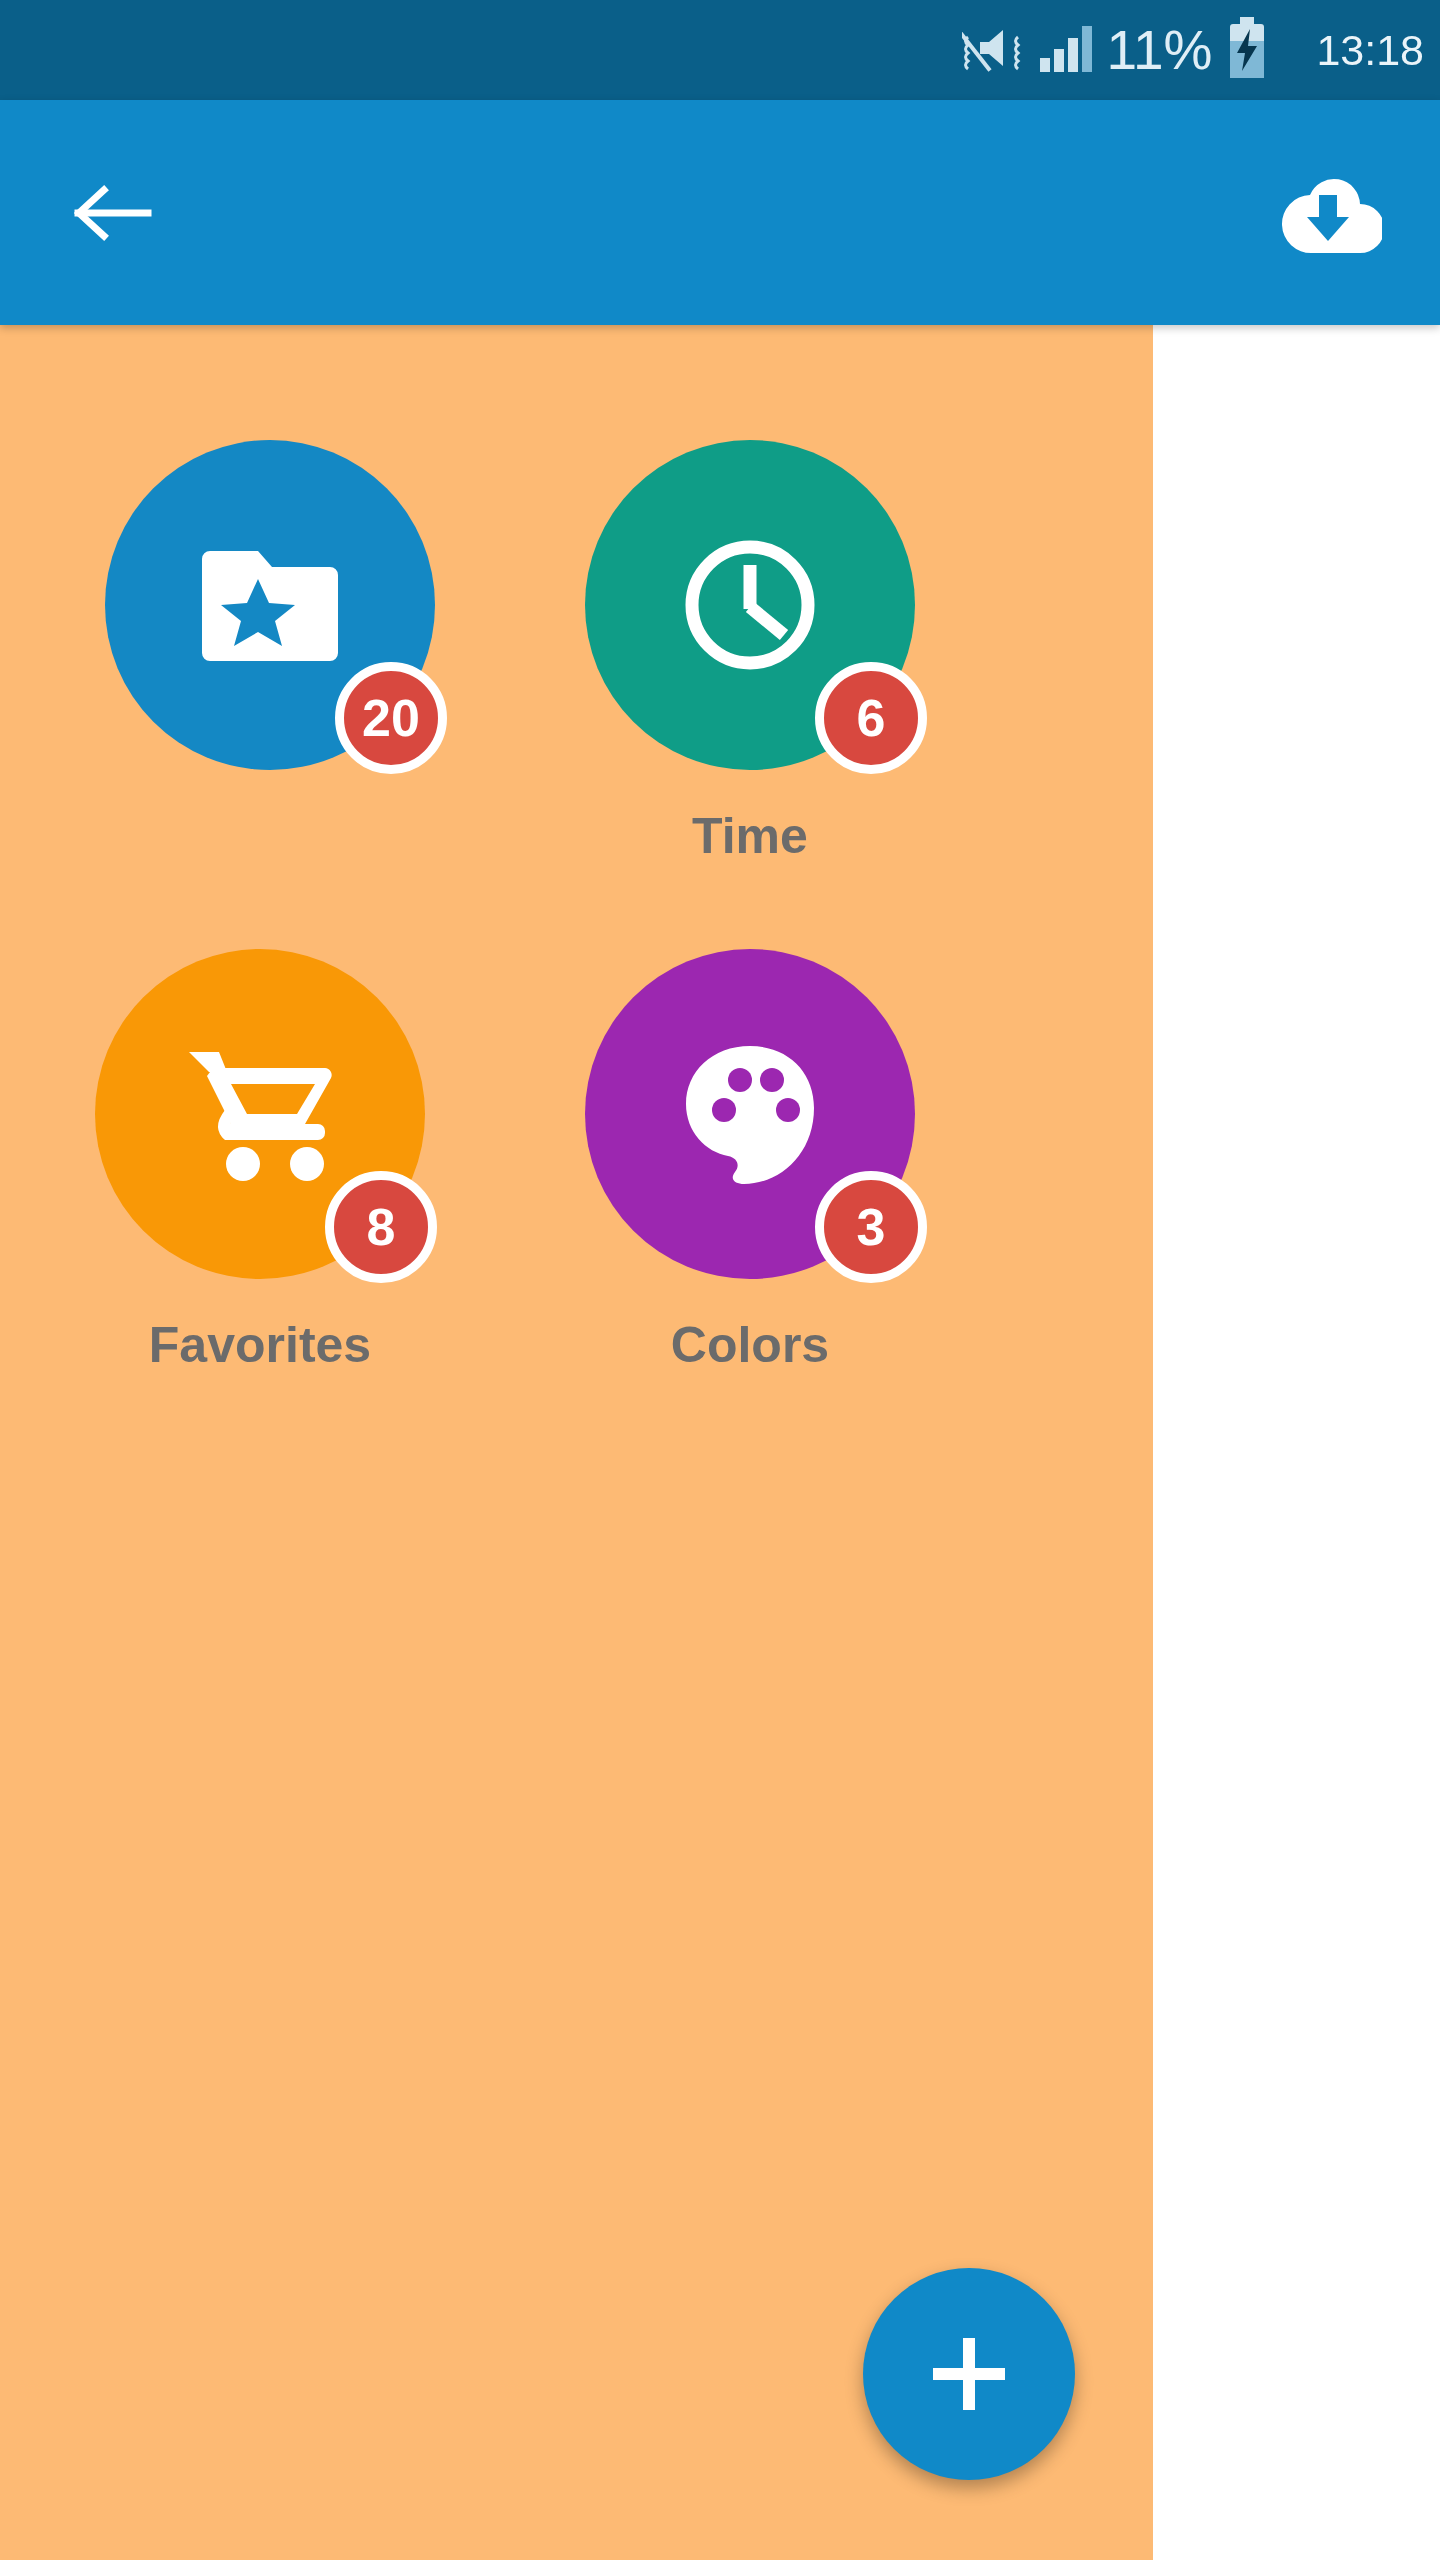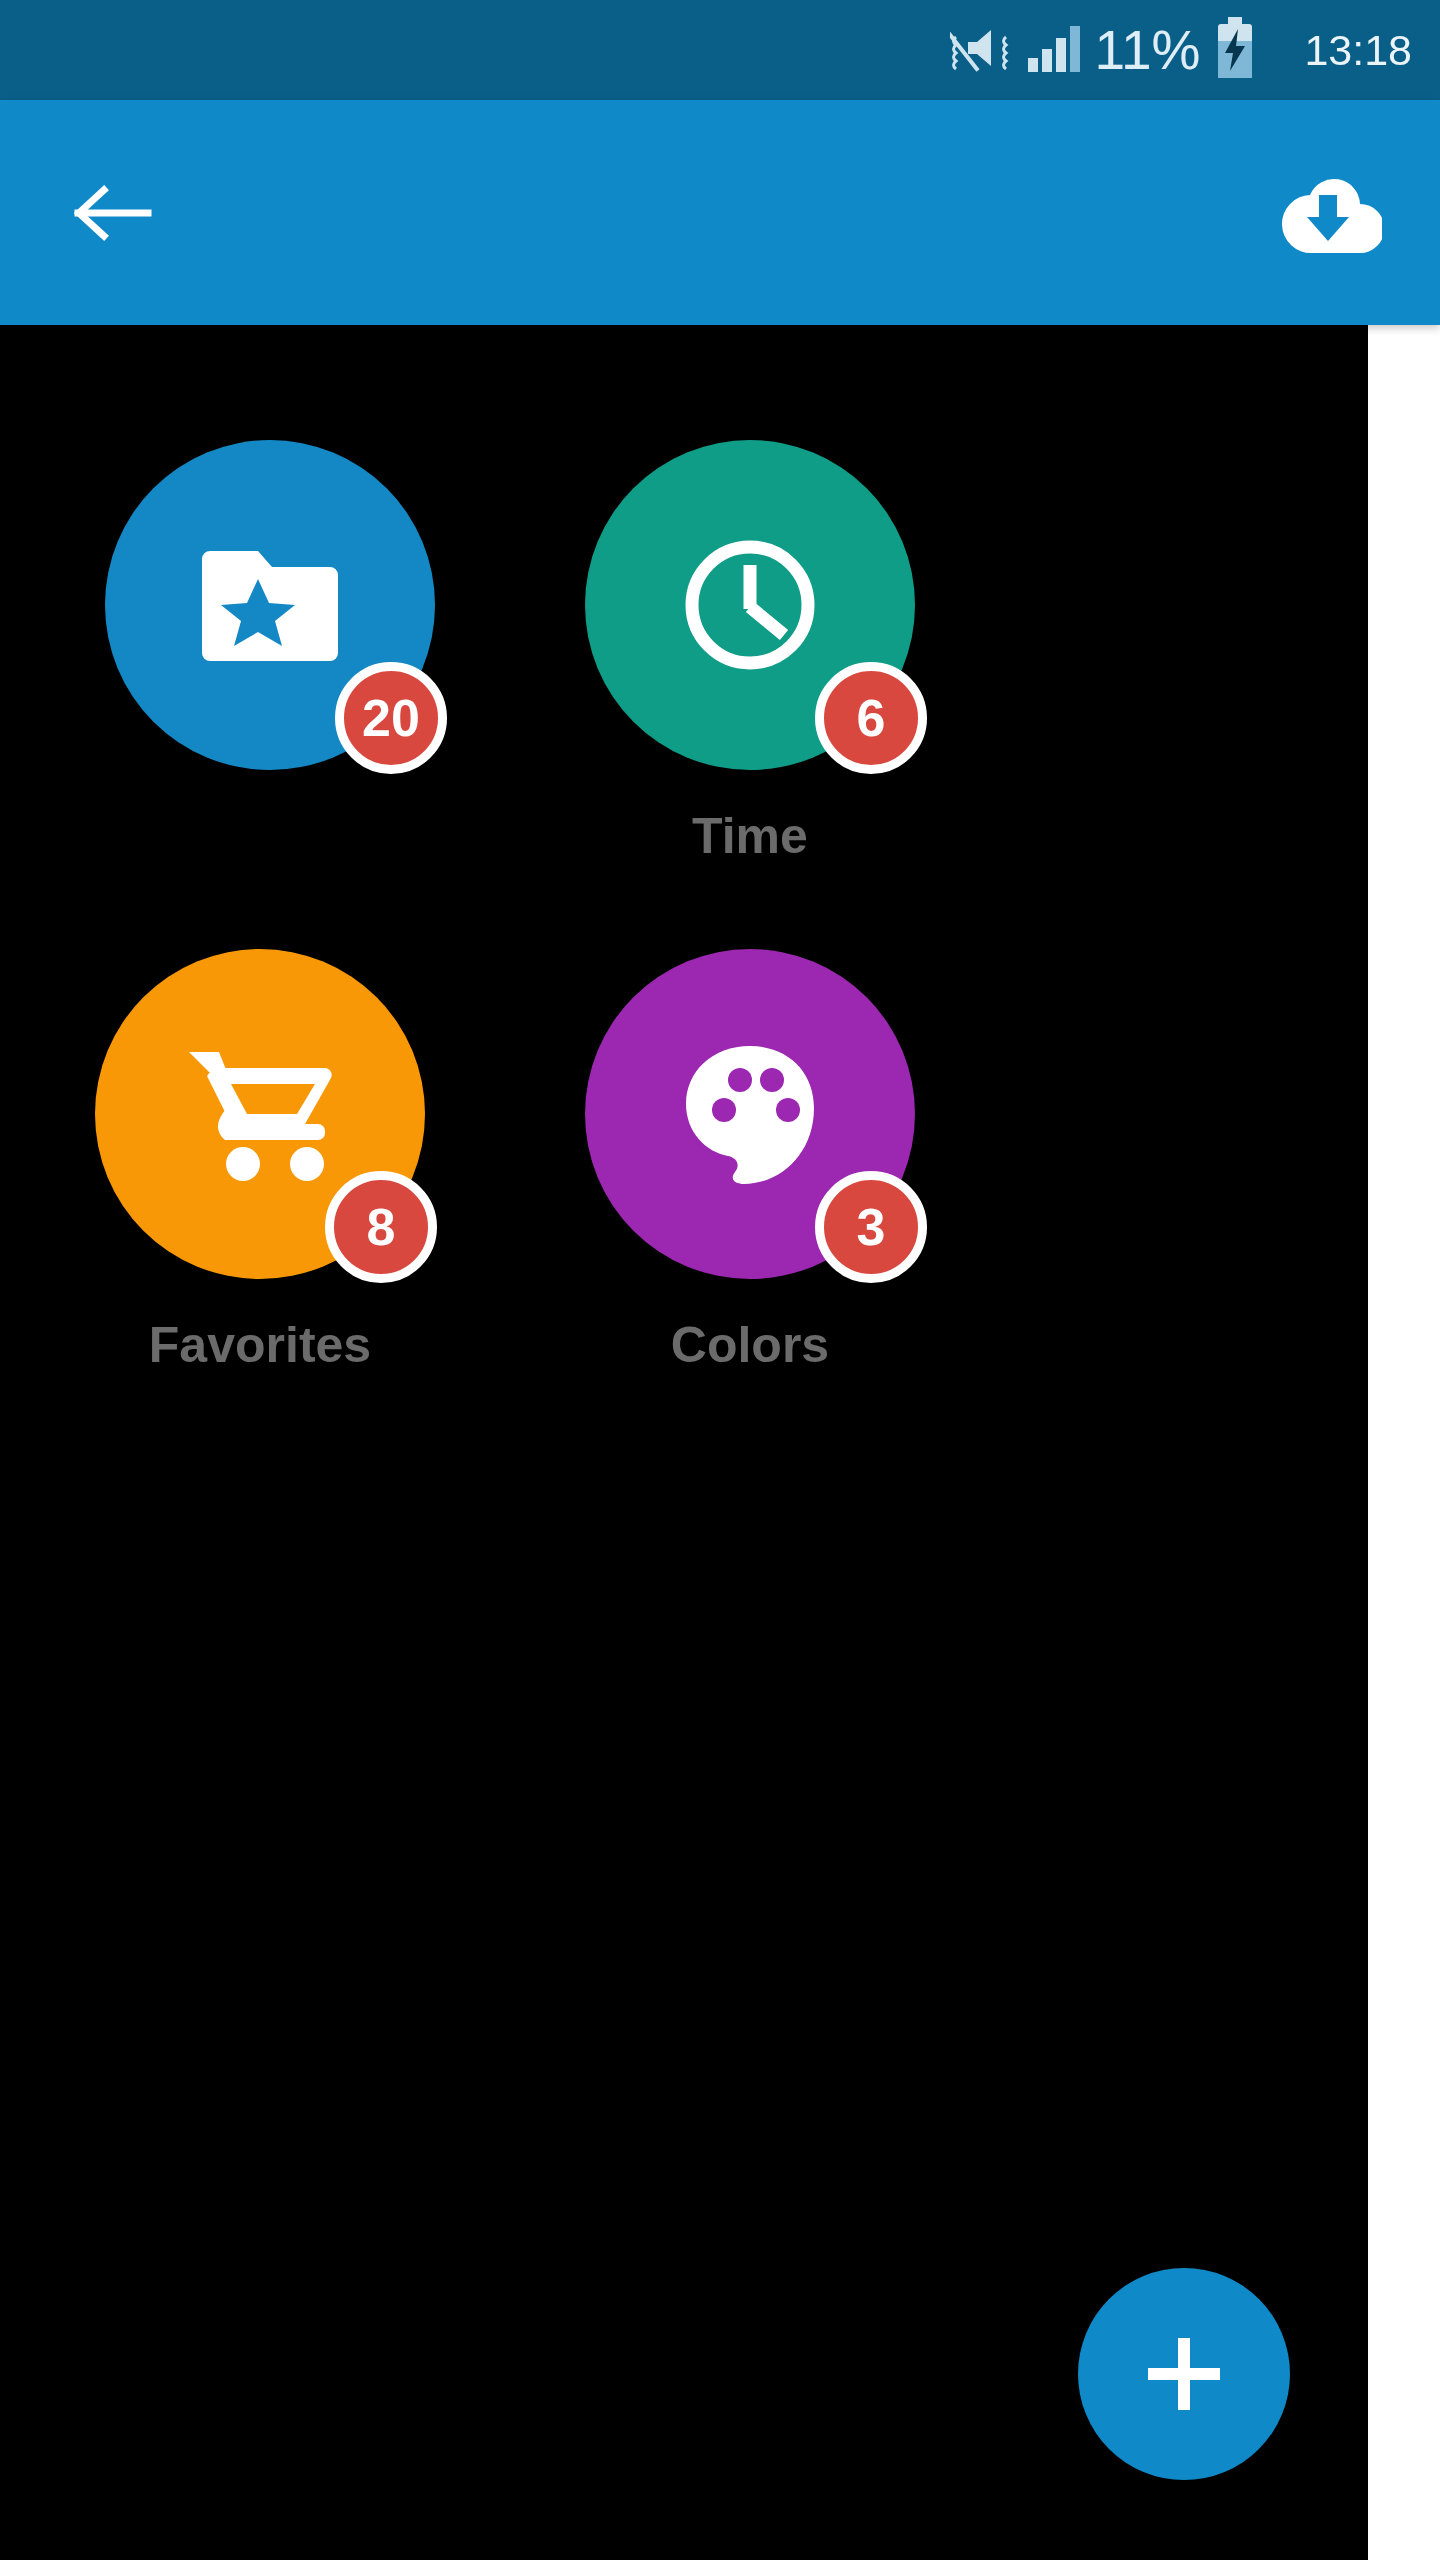--- a/index.html
+++ b/index.html
@@ -9,21 +9,21 @@
     font-family:"Liberation Sans", sans-serif;
     overflow:hidden;
   }
   .phone { position:relative; width:1440px; height:2560px; background:#ffffff; }
 
   
   .statusbar {
     position:absolute; left:0; top:0; width:1440px; height:100px;
     background:#0a5f89;
     display:flex; align-items:center; justify-content:flex-end;
-    padding-right:28px;
+    padding-right:16px;
   }
   .sb-group { display:flex; align-items:center; gap:14px; }
   .sb-icon { display:block; }
   .sb-text {
     color:#dfeef6; font-size:55px; font-weight:400;
     letter-spacing:0px; line-height:1;
   }
   .sb-time { color:#eaf4f9; font-size:43px; line-height:1; margin-left:34px; }
 
   
@@ -46,22 +46,22 @@
   }
   .appbar-spacer { flex:1; }
   .cloud-btn {
     width:120px; height:120px; margin-right:52px;
     display:flex; align-items:center; justify-content:center;
     cursor:pointer;
   }
 
   
   .content {
-    position:absolute; left:0; top:325px; width:1368px; height:2235px;
-    background:#000000;
+    position:absolute; left:0; top:325px; width:1153px; height:2235px;
+    background:#fdba74;
   }
   .grid {
     position:absolute; left:0; top:0; width:1440px;
     display:flex; flex-wrap:wrap;
     padding-top:115px;
   }
   .cell {
     width:440px; margin-left:40px;
     display:flex; flex-direction:column; align-items:center;
     cursor:pointer;

